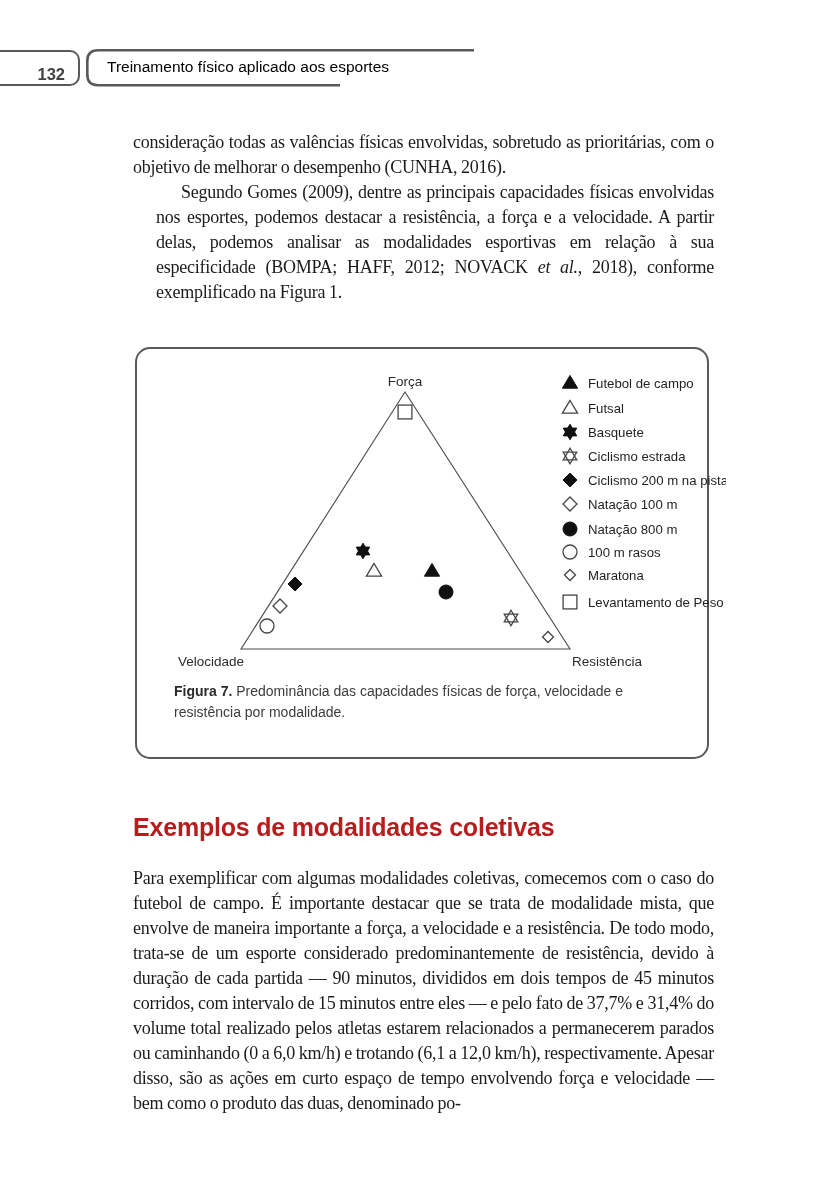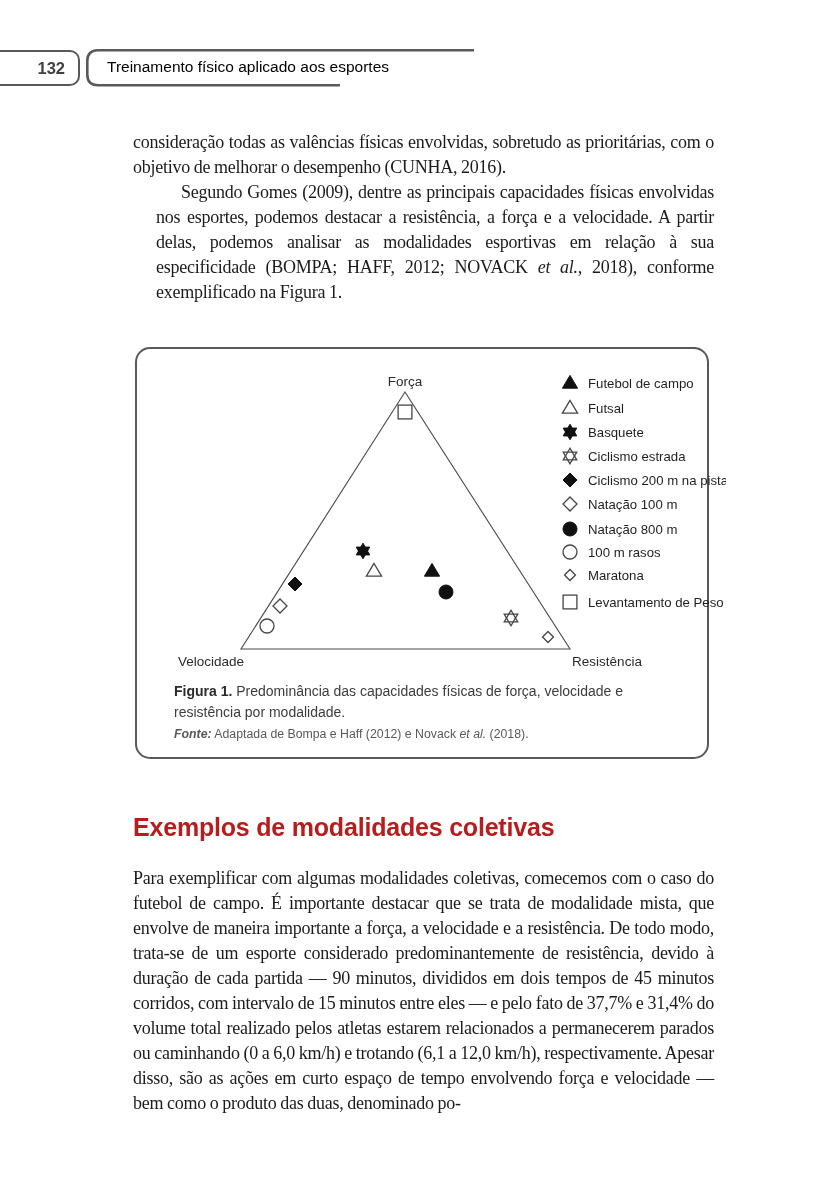--- a/index.html
+++ b/index.html
@@ -3,21 +3,21 @@
 <meta charset="utf-8">
 <style>
   * { margin:0; padding:0; box-sizing:border-box; }
   html,body { width:827px; height:1200px; }
   body { background:#ffffff; position:relative; font-family:"Liberation Serif", serif; overflow:hidden; }
 
   
   .pagenum-box{
     position:absolute; left:0; top:50px; width:80px; height:36px;
     border:2.6px solid #58595b; border-left:none; border-radius:0 10px 10px 0;
-    display:flex; align-items:center; justify-content:flex-end; padding-right:13px;
+    display:flex; align-items:flex-end; justify-content:flex-end; padding-right:13px;
     font-family:"Liberation Sans", sans-serif; font-weight:bold; font-size:16.5px; color:#414042;
     background:#fff;
   }
   .titlebox-svg{ position:absolute; left:85px; top:48px; }
   .running-title{
     position:absolute; left:107px; top:58px;
     font-family:"Liberation Sans", sans-serif; font-size:15.5px; color:#000000;
   }
 
   
@@ -148,24 +148,21 @@
       <g>
         <polygon points="413,220.54 418.46,226 413,231.46 407.54,226" fill="#ffffff" stroke="#454547" stroke-width="1.3"></polygon>
       </g>
       <text x="431" y="230.6" text-anchor="start" class="legend-label">Maratona</text>
       <g>
         <rect x="406.1" y="246.1" width="13.8" height="13.8" fill="#ffffff" stroke="#454547" stroke-width="1.3"></rect>
       </g>
       <text x="431" y="257.6" text-anchor="start" class="legend-label">Levantamento de Peso</text>
     </svg>
   <div class="fig-caption">
-    <b>Figura 1.</b><span> Predominância das capacidades físicas de força, velocidade e resistência por modalidade.</span>
-  </div>
-  <div class="fig-source">
-    <b><i>Fonte:</i></b><span> Adaptada de Bompa e Haff (2012) e Novack </span><i>et al.</i><span> (2018).</span>
+    <b>Figura 7.</b><span> Predominância das capacidades físicas de força, velocidade e resistência por modalidade.</span>
   </div>
 </div>
 
 <h1 class="section-heading">Exemplos de modalidades coletivas</h1>
 
 <div class="bodytext" id="main-block">
   <p><span>Para exemplificar com algumas modalidades coletivas, comecemos com o caso do futebol de campo. É importante destacar que se trata de modalidade mista, que envolve de maneira importante a força, a velocidade e a resistência. De todo modo, trata-se de um esporte considerado predominantemente de resistência, devido à duração de cada partida — 90 minutos, divididos em dois tempos de 45 minutos corridos, com intervalo de 15 minutos entre eles — e pelo fato de 37,7% e 31,4% do volume total realizado pelos atletas estarem relacionados a permanecerem parados ou caminhando (0 a 6,0 km/h) e trotando (6,1 a 12,0 km/h), respectivamente. Apesar disso, são as ações em curto espaço de tempo envolvendo força e velocidade — bem como o produto das duas, denominado po-</span></p>
 </div>
 
 </body></html>

